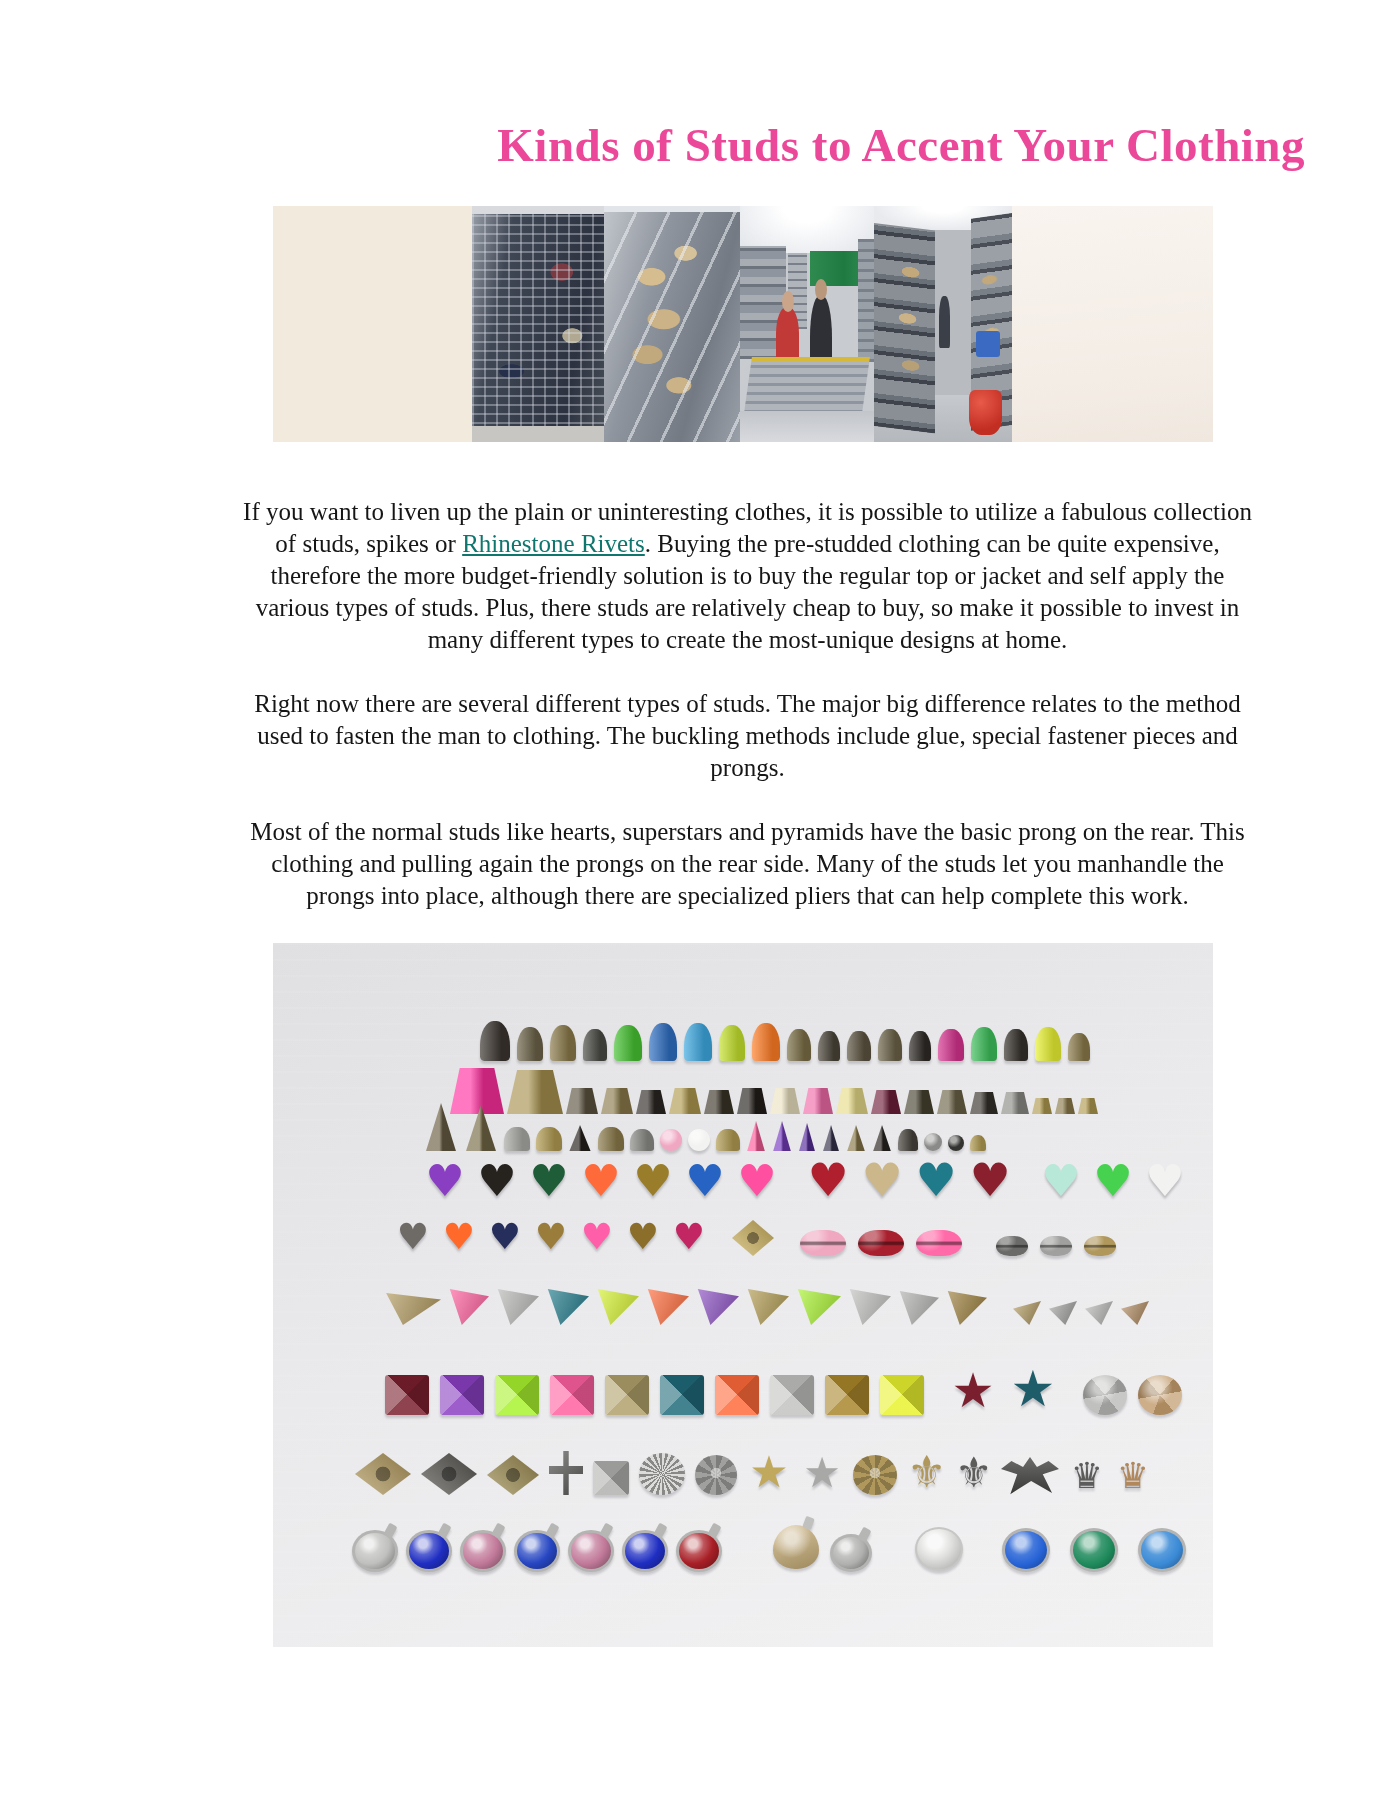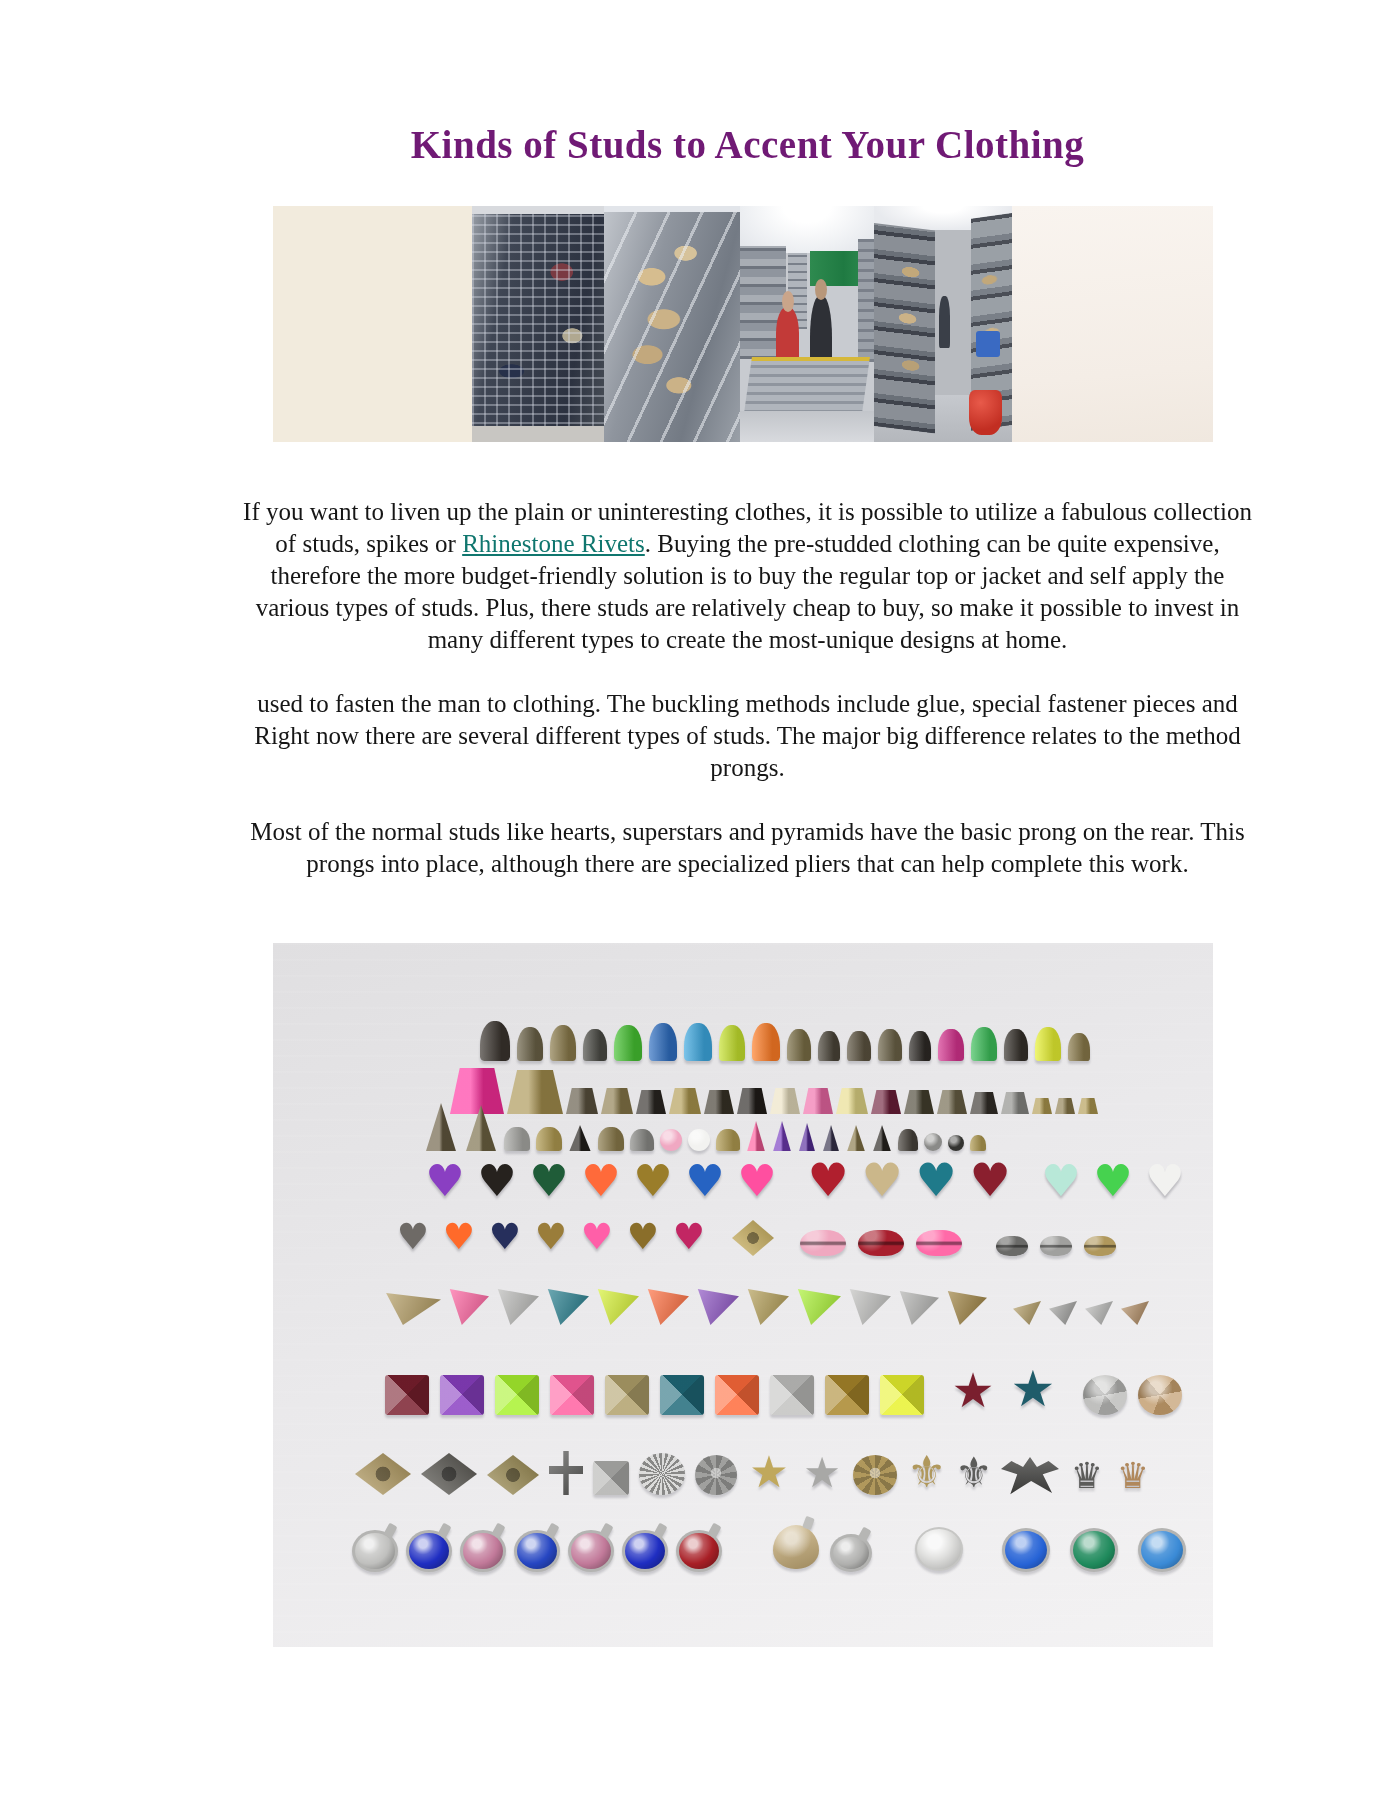--- a/index.html
+++ b/index.html
@@ -1,20 +1,20 @@
 <!DOCTYPE html>
 <html><head>
 <meta charset="utf-8">
 <style>
   html,body{margin:0;padding:0;background:#fff;}
   #page{position:relative;width:1391px;height:1800px;background:#ffffff;overflow:hidden;
         font-family:"Liberation Serif","DejaVu Serif",serif;color:#161616;}
   
-  #title{position:absolute;left:190px;top:122px;width:1115px;text-align:center;
-         font-size:39px;font-weight:bold;line-height:46px;letter-spacing:.5px;color:#701a75;}
+  #title{position:absolute;left:190px;top:122px;width:1115px;text-align:right;
+         font-size:47px;font-weight:bold;line-height:46px;letter-spacing:.5px;color:#ec4899;}
   
   #textblock{position:absolute;left:190px;top:496px;width:1115px;}
   .para{margin:0 0 32px 0;}
   .line{text-align:center;white-space:nowrap;font-size:25px;line-height:32px;height:32px;}
   .link{text-decoration:underline;cursor:pointer;}
   
   #collage{position:absolute;left:273px;top:206px;width:940px;height:236px;display:flex;}
   .panel{position:relative;height:100%;overflow:hidden;flex:0 0 auto;}
   .p-cream-l{width:199px;background:
      radial-gradient(ellipse 120px 50px at 35% 96%, #fdfbf6 0 40%, rgba(253,251,246,0) 70%),
@@ -161,26 +161,27 @@
 
   <div id="textblock">
     <div class="para">
       <div class="line">If you want to liven up the plain or uninteresting clothes, it is possible to utilize a fabulous collection</div>
       <div class="line"><span>of studs, spikes or </span><a class="link" style="color: #0f766e;">Rhinestone Rivets</a><span>. Buying the pre-studded clothing can be quite expensive,</span></div>
       <div class="line">therefore the more budget-friendly solution is to buy the regular top or jacket and self apply the</div>
       <div class="line">various types of studs. Plus, there studs are relatively cheap to buy, so make it possible to invest in</div>
       <div class="line">many different types to create the most-unique designs at home.</div>
     </div>
     <div class="para">
+      <div class="line">Right now there are several different types of studs. The major big difference relates to the method</div>
       <div class="line">used to fasten the man to clothing. The buckling methods include glue, special fastener pieces and</div>
-      <div class="line">Right now there are several different types of studs. The major big difference relates to the method</div>
       <div class="line">prongs.</div>
     </div>
     <div class="para">
       <div class="line">Most of the normal studs like hearts, superstars and pyramids have the basic prong on the rear. This</div>
+      <div class="line">clothing and pulling again the prongs on the rear side. Many of the studs let you manhandle the</div>
       <div class="line">prongs into place, although there are specialized pliers that can help complete this work.</div>
     </div>
   </div>
 
   <div id="studs">
       <div class="stud-row" style="left: 207px; top: 78px; gap: 7px;">
         <span class="stud t-cone" style="width: 30px; height: 40px; background-color: rgb(58, 52, 46);"></span>
         <span class="stud t-cone" style="width: 26px; height: 34px; background-color: rgb(107, 98, 71);"></span>
         <span class="stud t-cone" style="width: 26px; height: 36px; background-color: rgb(138, 122, 74);"></span>
         <span class="stud t-cone" style="width: 24px; height: 32px; background-color: rgb(74, 74, 68);"></span>

